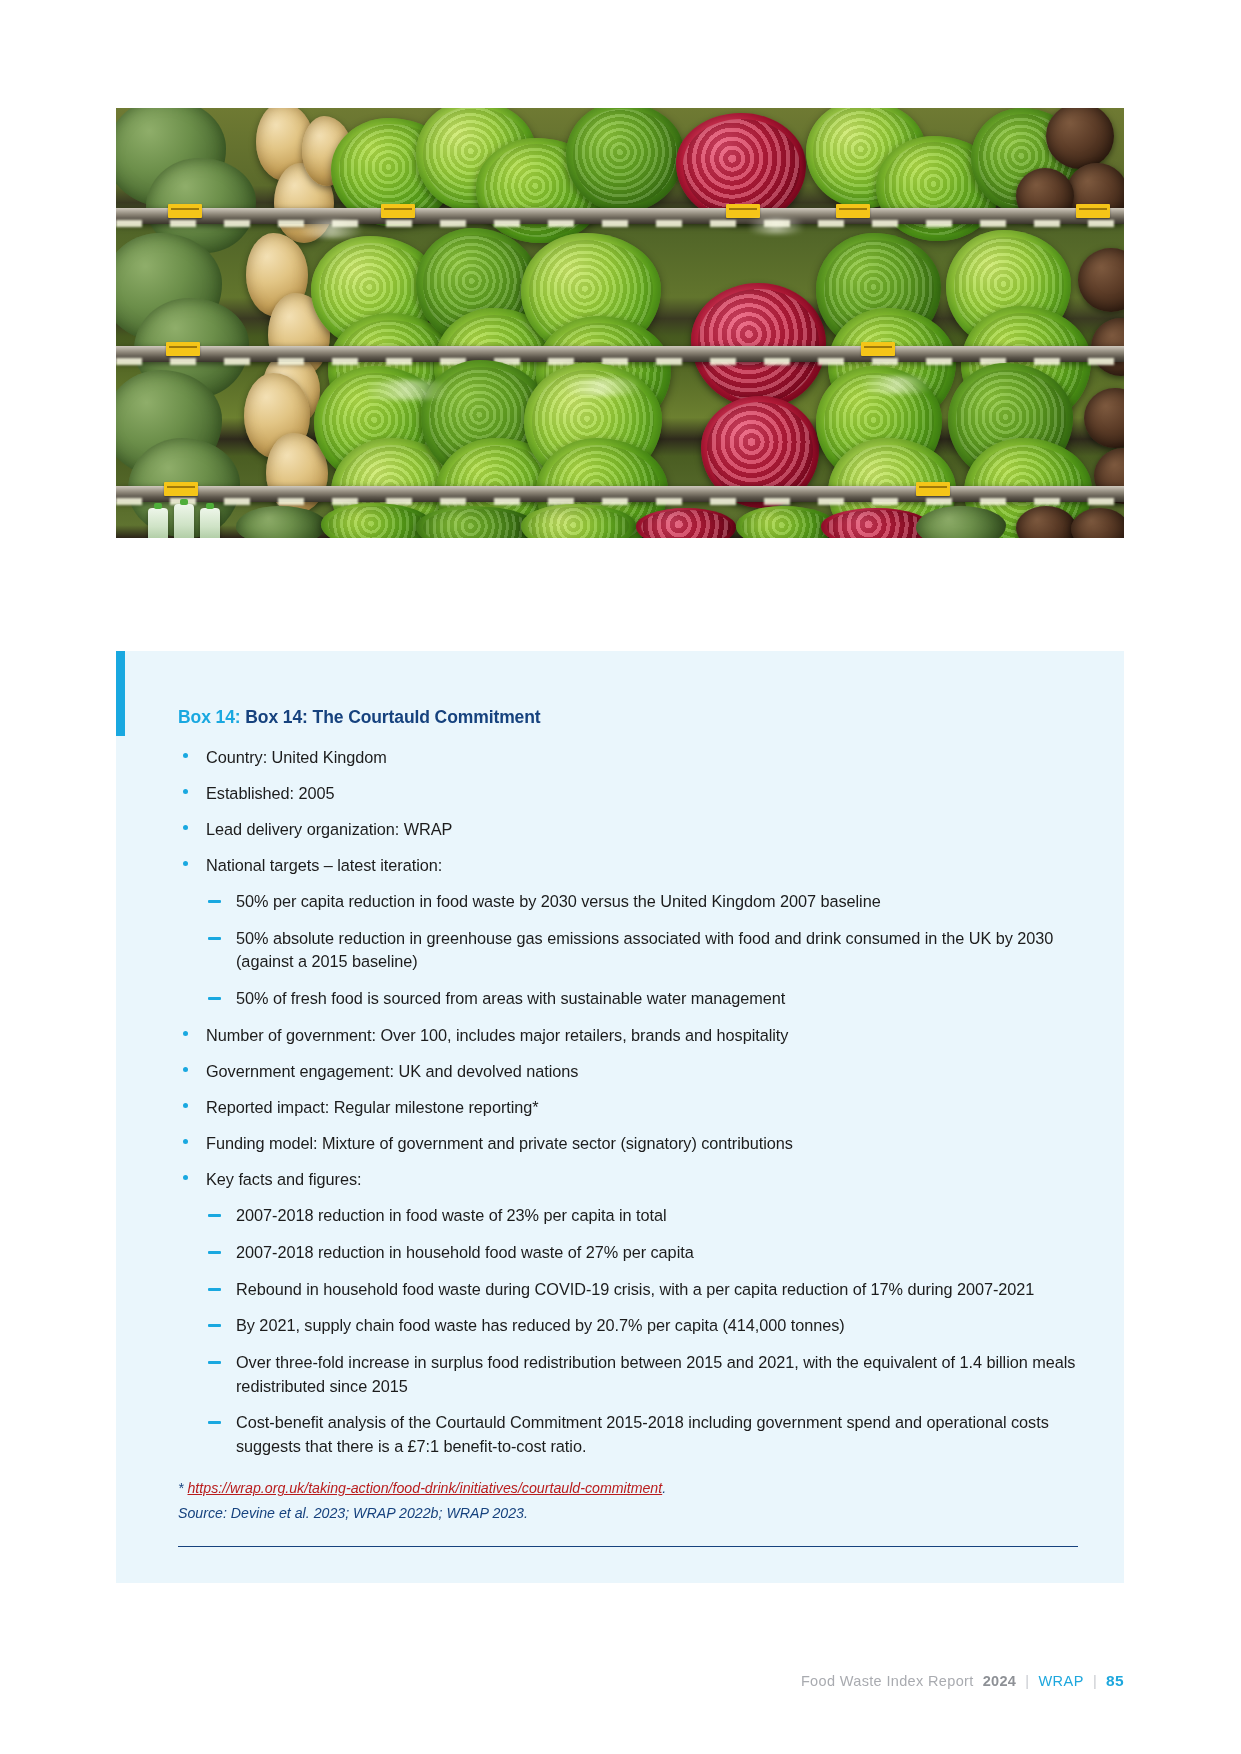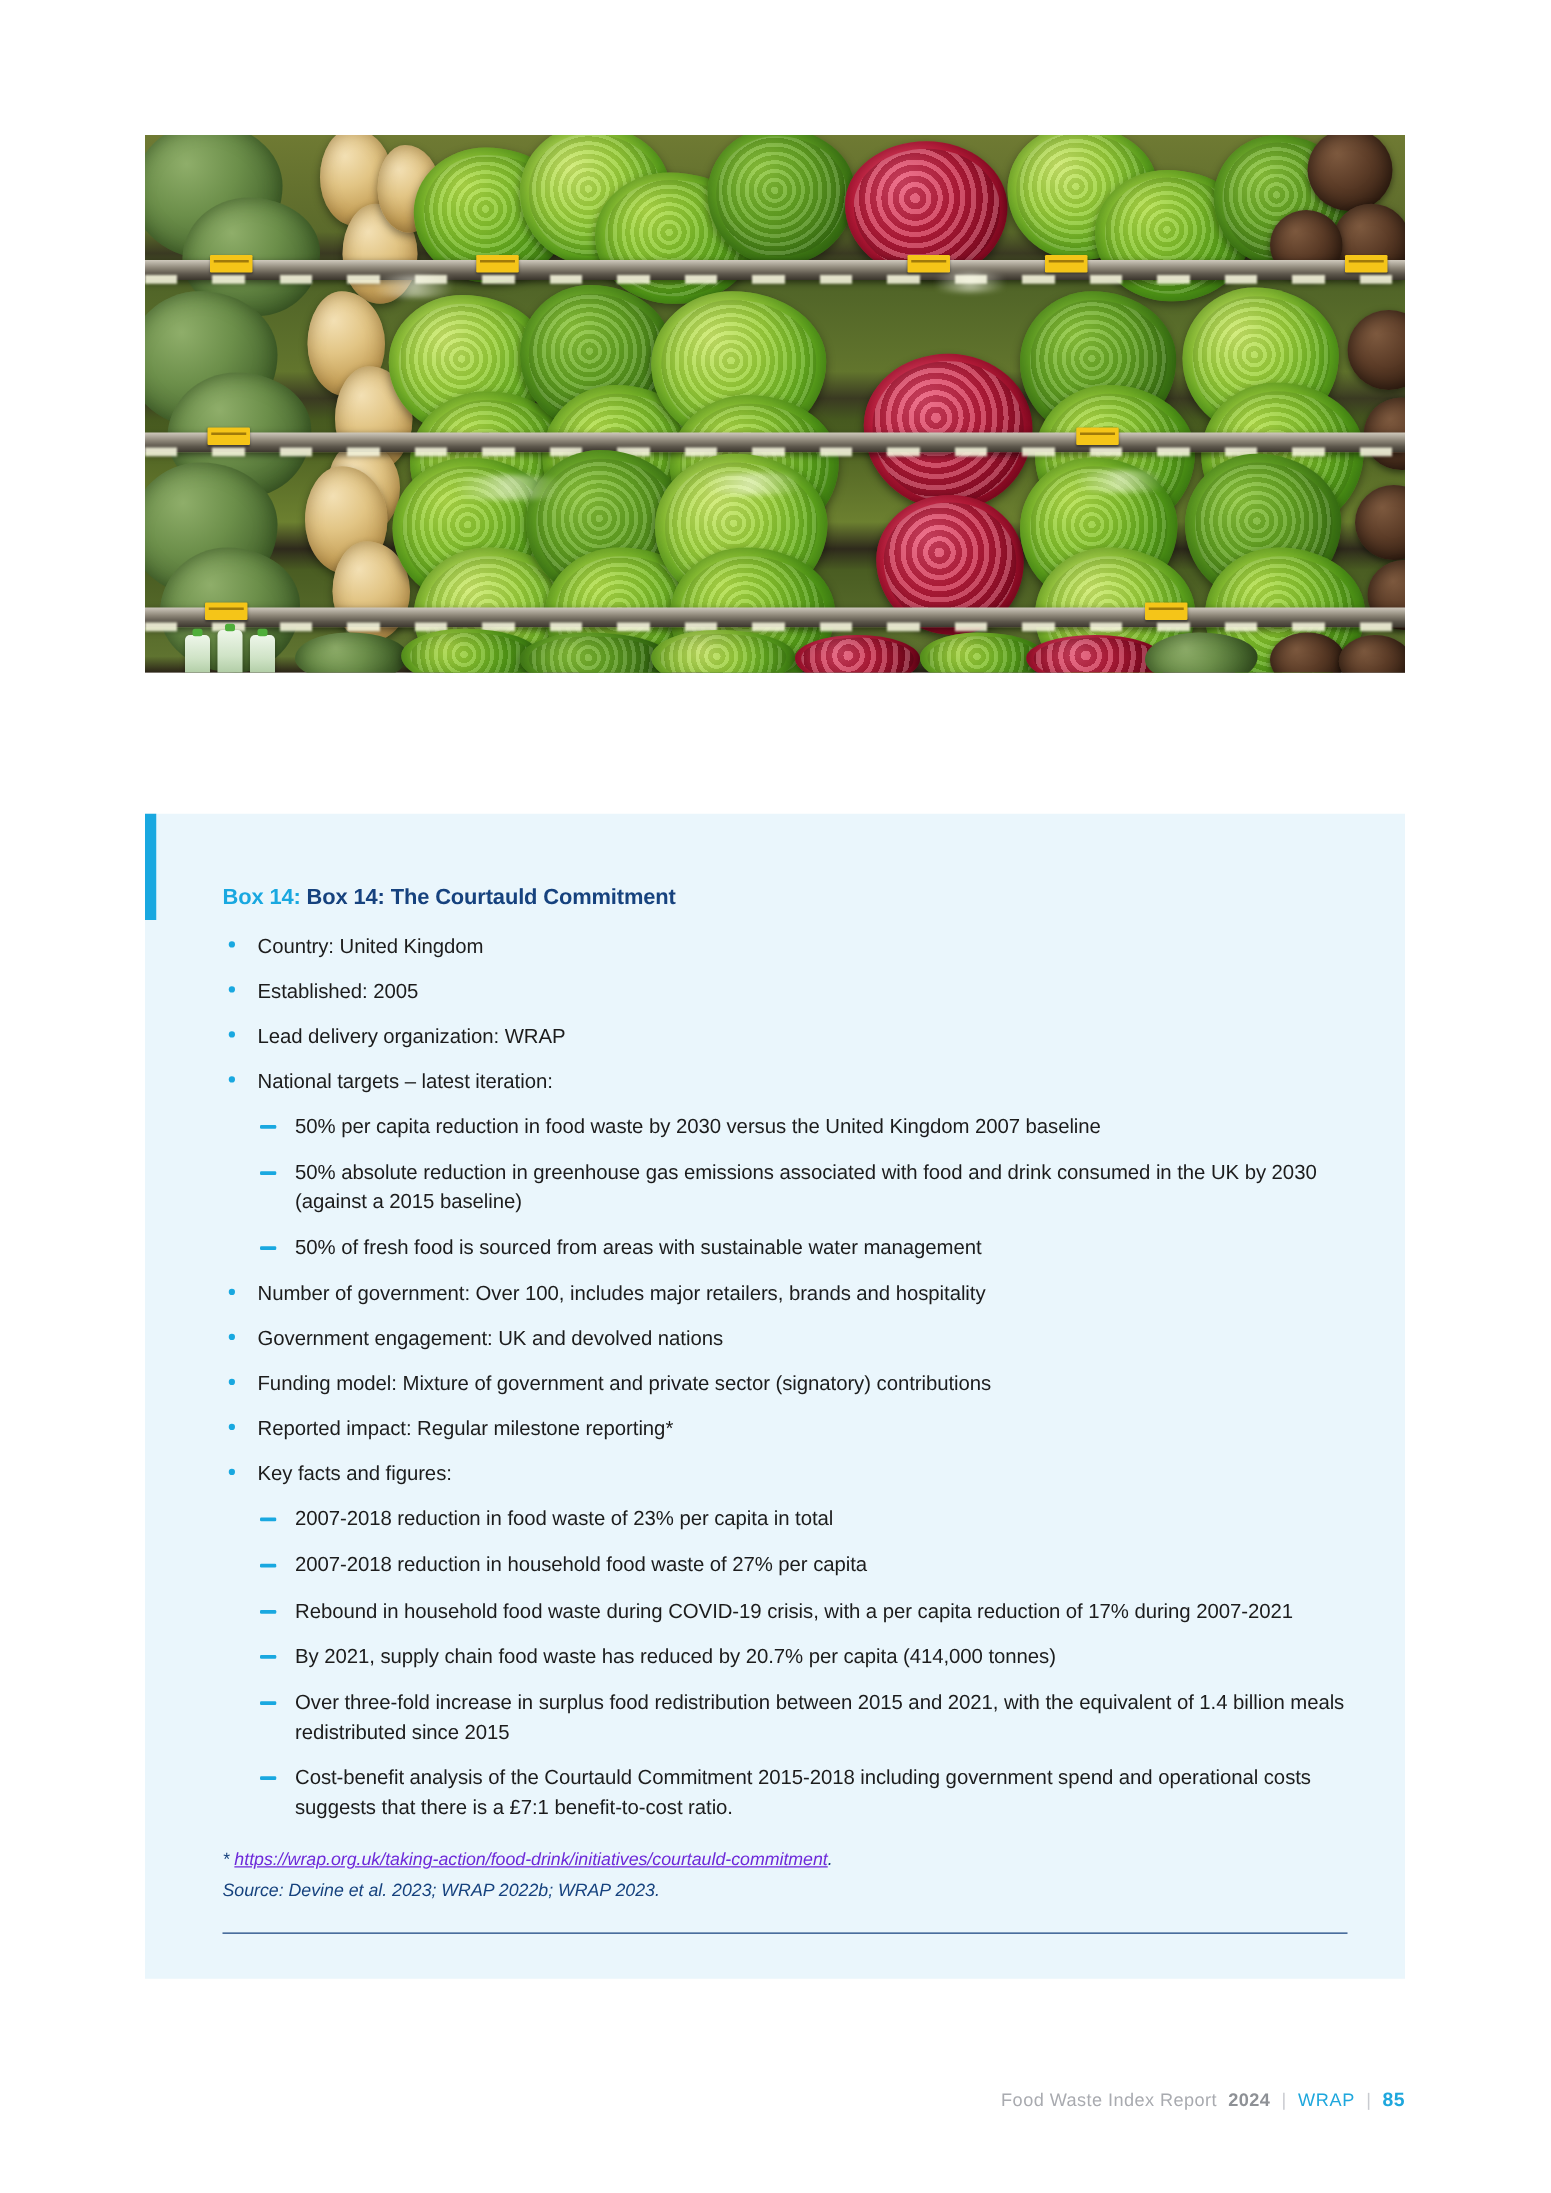--- a/index.html
+++ b/index.html
@@ -103,21 +103,21 @@
   }
   ul.lvl2 > li > .b2 {
     position:absolute; left:2px; top:10px; width:13px; height:3px;
     background:#19a8e0; border-radius:1px;
   }
   .no-mb { margin-bottom:0 !important; }
 
   .footnote {
     margin-top:20px; font-size:14.2px; font-style:italic; color:#16427e; line-height:1.5;
   }
-  .footnote a { color:#6d28d9; text-decoration:underline; }
+  .footnote a { color:#b91c1c; text-decoration:underline; }
   .source {
     margin-top:3px; font-size:14.2px; font-style:italic; color:#16427e; line-height:1.5;
   }
   .rule { margin-top:22px; height:1px; background:#16427e; width:100%; }
 
   
   .footer {
     position:absolute; right:117px; bottom:64px;
     font-size:14.5px; color:#a9abb0; letter-spacing:.35px;
     display:flex; align-items:center; gap:9px;
@@ -279,26 +279,26 @@
           <span>Number of government: Over 100, includes major retailers, brands and hospitality</span>
         </li>
 
         <li>
           <span class="b1"></span>
           <span>Government engagement: UK and devolved nations</span>
         </li>
 
         <li>
           <span class="b1"></span>
+          <span>Reported impact: Regular milestone reporting*</span>
+        </li>
+
+        <li>
+          <span class="b1"></span>
           <span>Funding model: Mixture of government and private sector (signatory) contributions</span>
-        </li>
-
-        <li>
-          <span class="b1"></span>
-          <span>Reported impact: Regular milestone reporting*</span>
         </li>
 
         <li class="no-mb">
           <span class="b1"></span>
           <span>Key facts and figures:</span>
           <ul class="lvl2">
             <li>
               <span class="b2"></span>
               <span>2007-2018 reduction in food waste of 23% per capita in total</span>
             </li>

